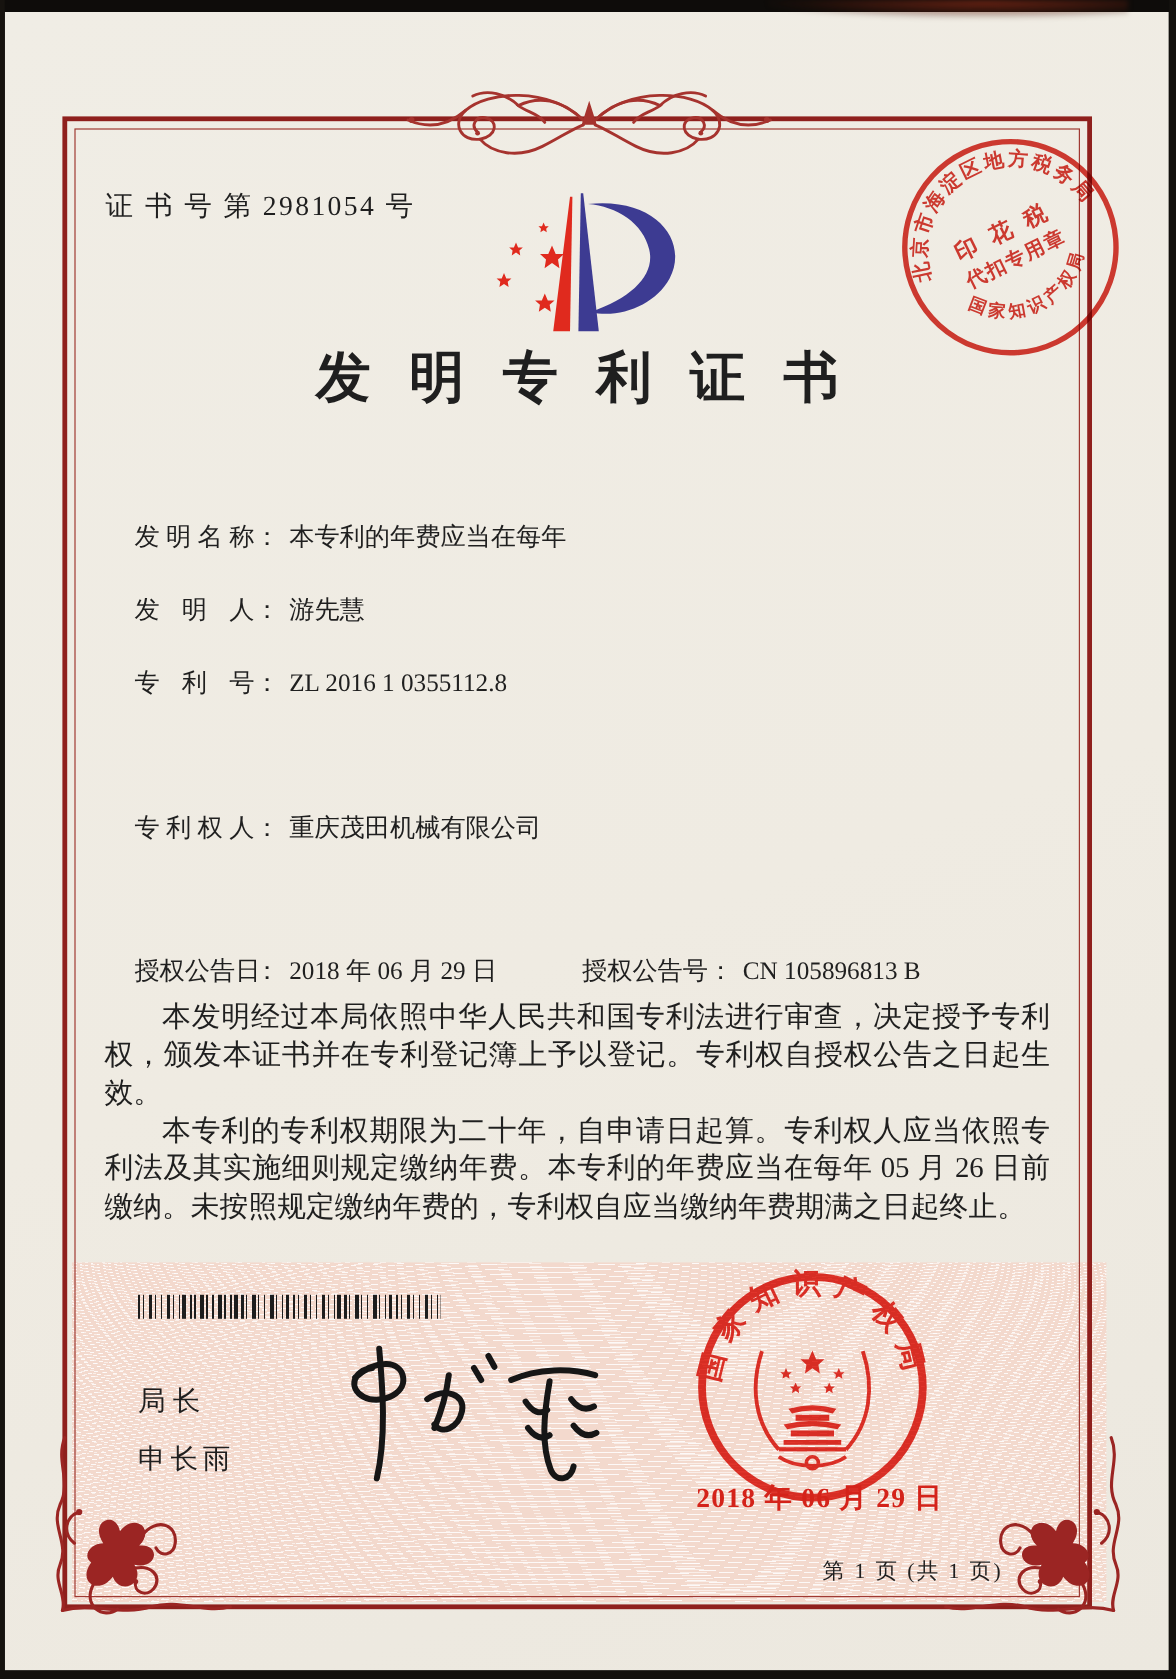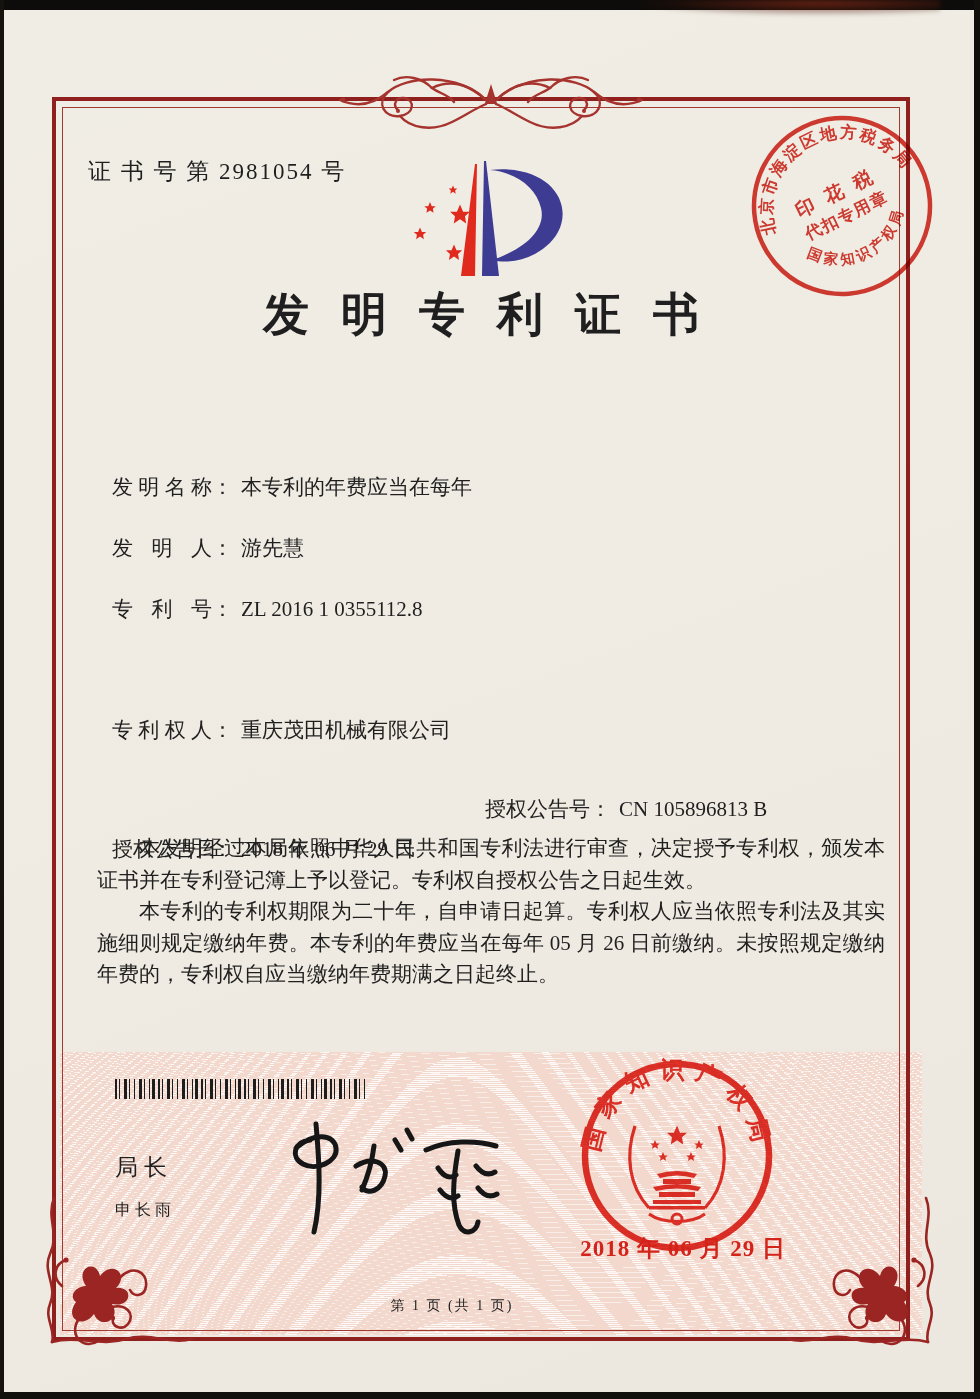--- a/index.html
+++ b/index.html
@@ -25,42 +25,42 @@
   .band{position:absolute;left:60px;top:1052px;width:862px;height:283px;
         background-color:#f3d9cd;
         background-image:
           repeating-radial-gradient(ellipse 1300px 330px at 46% -140px, rgba(255,255,255,.85) 0 1.2px, rgba(255,255,255,0) 1.2px 8px),
           repeating-radial-gradient(ellipse 1500px 420px at 64% 470px, rgba(255,255,255,.55) 0 1px, rgba(255,255,255,0) 1px 9px);}
   .cert-no{position:absolute;left:88px;top:156px;font-size:23px;letter-spacing:2px;text-align:right;}
   .logo{position:absolute;left:398px;top:148px;}
   .title{position:absolute;left:52px;top:284px;width:858px;text-align:center;
          font-size:46px;font-weight:bold;letter-spacing:32px;padding-left:32px;box-sizing:border-box;}
   .field{position:absolute;left:112px;font-size:21px;white-space:nowrap;}
-  .flabel{display:inline-block;width:100px;text-align:justify;text-align-last:justify;vertical-align:bottom;margin-top:40px;}
+  .flabel{display:inline-block;width:100px;text-align:justify;text-align-last:justify;vertical-align:bottom;}
   .colon{display:inline-block;}
   .fvalue{margin-left:8px;white-space:pre-wrap;}
   .field2{position:absolute;left:485px;font-size:21px;white-space:nowrap;text-align:right;}
-  .paras{position:absolute;left:97px;top:833px;width:788px;font-size:21px;line-height:31.5px;
+  .paras{position:absolute;left:87px;top:833px;width:788px;font-size:24px;line-height:31.5px;
          text-align:justify;}
   .paras p{margin:0;text-indent:2em;}
   .barcode{position:absolute;left:115px;top:1079px;width:252px;height:20px;
     background:repeating-linear-gradient(90deg,
       #1d1d1d 0 2px,transparent 2px 4px,#1d1d1d 4px 5px,transparent 5px 9px,
       #1d1d1d 9px 12px,transparent 12px 14px,#1d1d1d 14px 15px,transparent 15px 19px,
       #1d1d1d 19px 20px,transparent 20px 24px,#1d1d1d 24px 27px,transparent 27px 29px,
       #1d1d1d 29px 30px,transparent 30px 34px,#1d1d1d 34px 35px,transparent 35px 37px,
       #1d1d1d 37px 40px,transparent 40px 43px);}
   .officer-role{position:absolute;left:115px;top:1152px;font-size:23px;letter-spacing:6px;}
-  .officer-name{position:absolute;left:115px;top:1200px;font-size:16px;letter-spacing:4px;}
+  .officer-name{position:absolute;left:115px;top:1200px;font-size:23px;letter-spacing:4px;}
   .signature{position:absolute;left:258px;top:1118px;}
   .seal{position:absolute;left:577px;top:1056px;mix-blend-mode:multiply;opacity:.93;}
   .seal-date{position:absolute;left:563px;top:1233px;width:240px;text-align:center;
              color:#d4231a;font-weight:bold;font-size:23px;letter-spacing:1px;}
-  .footer{position:absolute;left:52px;top:1297px;width:800px;text-align:center;
-          font-size:14px;letter-spacing:2px;}
+  .footer{position:absolute;left:36px;top:1297px;width:800px;text-align:right;
+          font-size:18px;letter-spacing:2px;}
   .tax-stamp{position:absolute;left:742px;top:106px;transform:rotate(-26deg);
              mix-blend-mode:multiply;opacity:.9;}
   .flourish-top{position:absolute;left:336px;top:60px;}
   .flourish-bl{position:absolute;left:38px;top:1190px;}
   .flourish-br{position:absolute;left:752px;top:1190px;transform:scaleX(-1);}
 </style>
 </head>
 <body>
 
 <div id="stage">

